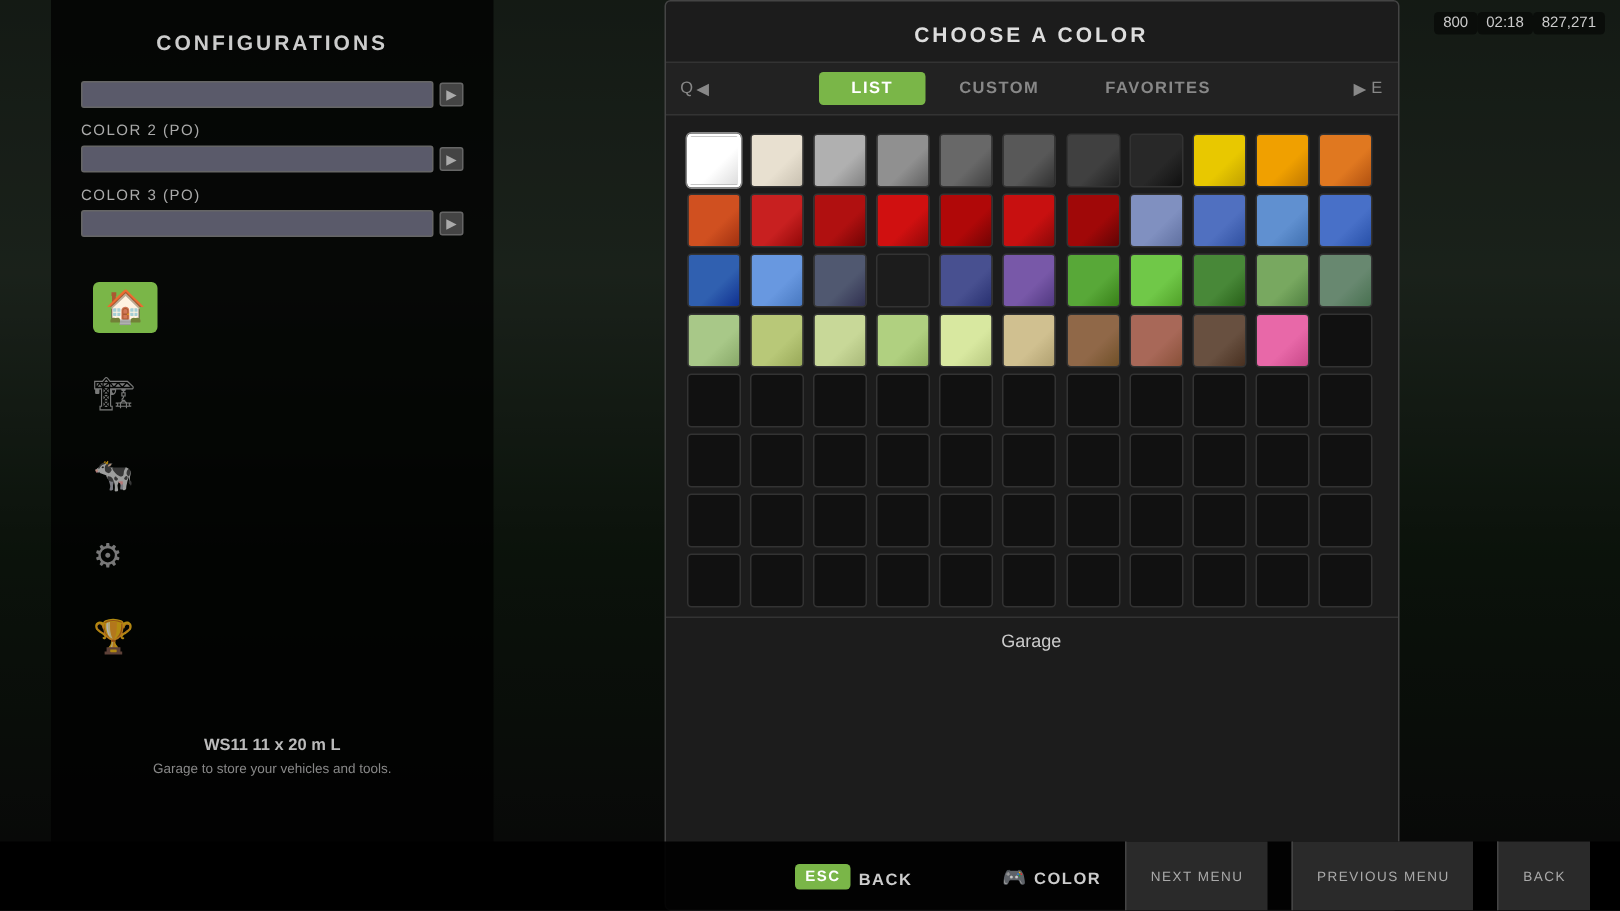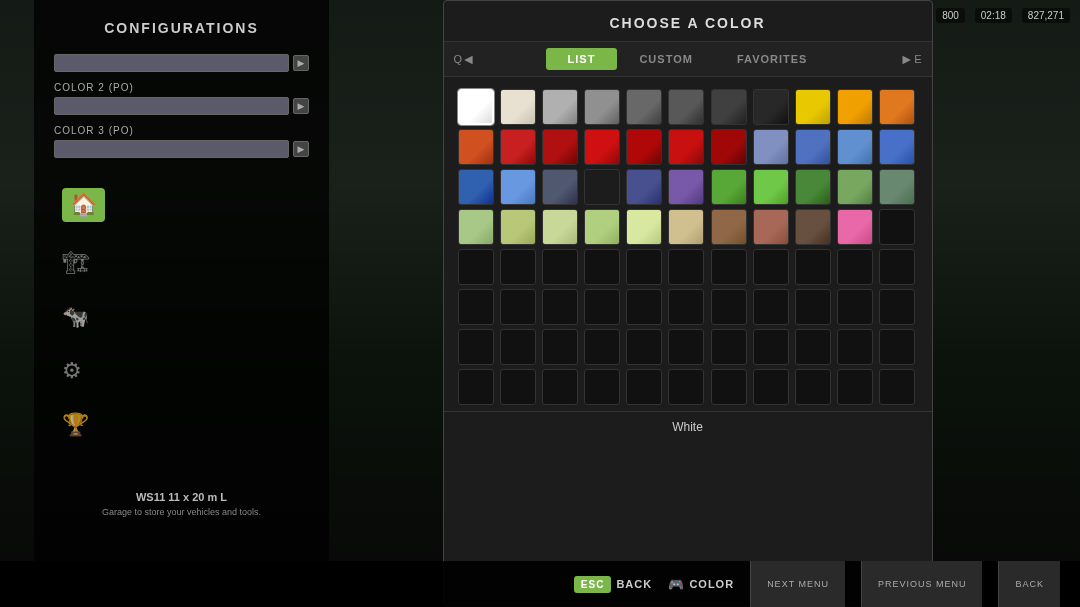--- a/index.html
+++ b/index.html
@@ -121,21 +121,21 @@
       font-size: 9px;
       margin-top: 4px;
     }
 
     
     .top-hud {
       position: absolute;
       top: 8px;
       right: 10px;
       display: flex;
-      gap: 10px;
+      gap: 0;
       align-items: flex-end;
       z-index: 3;
     }
     .hud-item {
       color: #ccc;
       font-size: 10px;
       background: rgba(0,0,0,0.5);
       padding: 2px 6px;
       border-radius: 3px;
     }
@@ -263,23 +263,24 @@
       height: 46px;
       display: flex;
       align-items: center;
       justify-content: flex-end;
       padding: 0 20px;
       gap: 16px;
       z-index: 20;
     }
     .bottom-action {
       display: flex;
-      align-items: center;
+      align-items: flex-end;
       gap: 5px;
       cursor: pointer;
+      margin-left: 44px;
     }
     .bottom-key {
       background: #7ab648;
       color: #fff;
       font-size: 10px;
       font-weight: bold;
       padding: 3px 7px;
       border-radius: 3px;
       letter-spacing: 1px;
     }
@@ -454,21 +455,21 @@
           <div class="color-swatch" title="Empty" style="background: rgb(17, 17, 17);"></div>
           <div class="color-swatch" title="Empty" style="background: rgb(17, 17, 17);"></div>
           <div class="color-swatch" title="Empty" style="background: rgb(17, 17, 17);"></div>
           <div class="color-swatch" title="Empty" style="background: rgb(17, 17, 17);"></div>
           <div class="color-swatch" title="Empty" style="background: rgb(17, 17, 17);"></div>
           <div class="color-swatch" title="Empty" style="background: rgb(17, 17, 17);"></div>
           <div class="color-swatch" title="Empty" style="background: rgb(17, 17, 17);"></div>
         </div>
     </div>
 
-    <div class="color-name-bar">White</div>
+    <div class="color-name-bar">Garage</div>
   </div>
 </div>
 
 <div class="bottom-bar">
   <div class="bottom-action">
     <span class="bottom-key">ESC</span>
     <span class="bottom-label">BACK</span>
   </div>
   <div class="bottom-action">
     <span class="bottom-icon">🎮</span>

